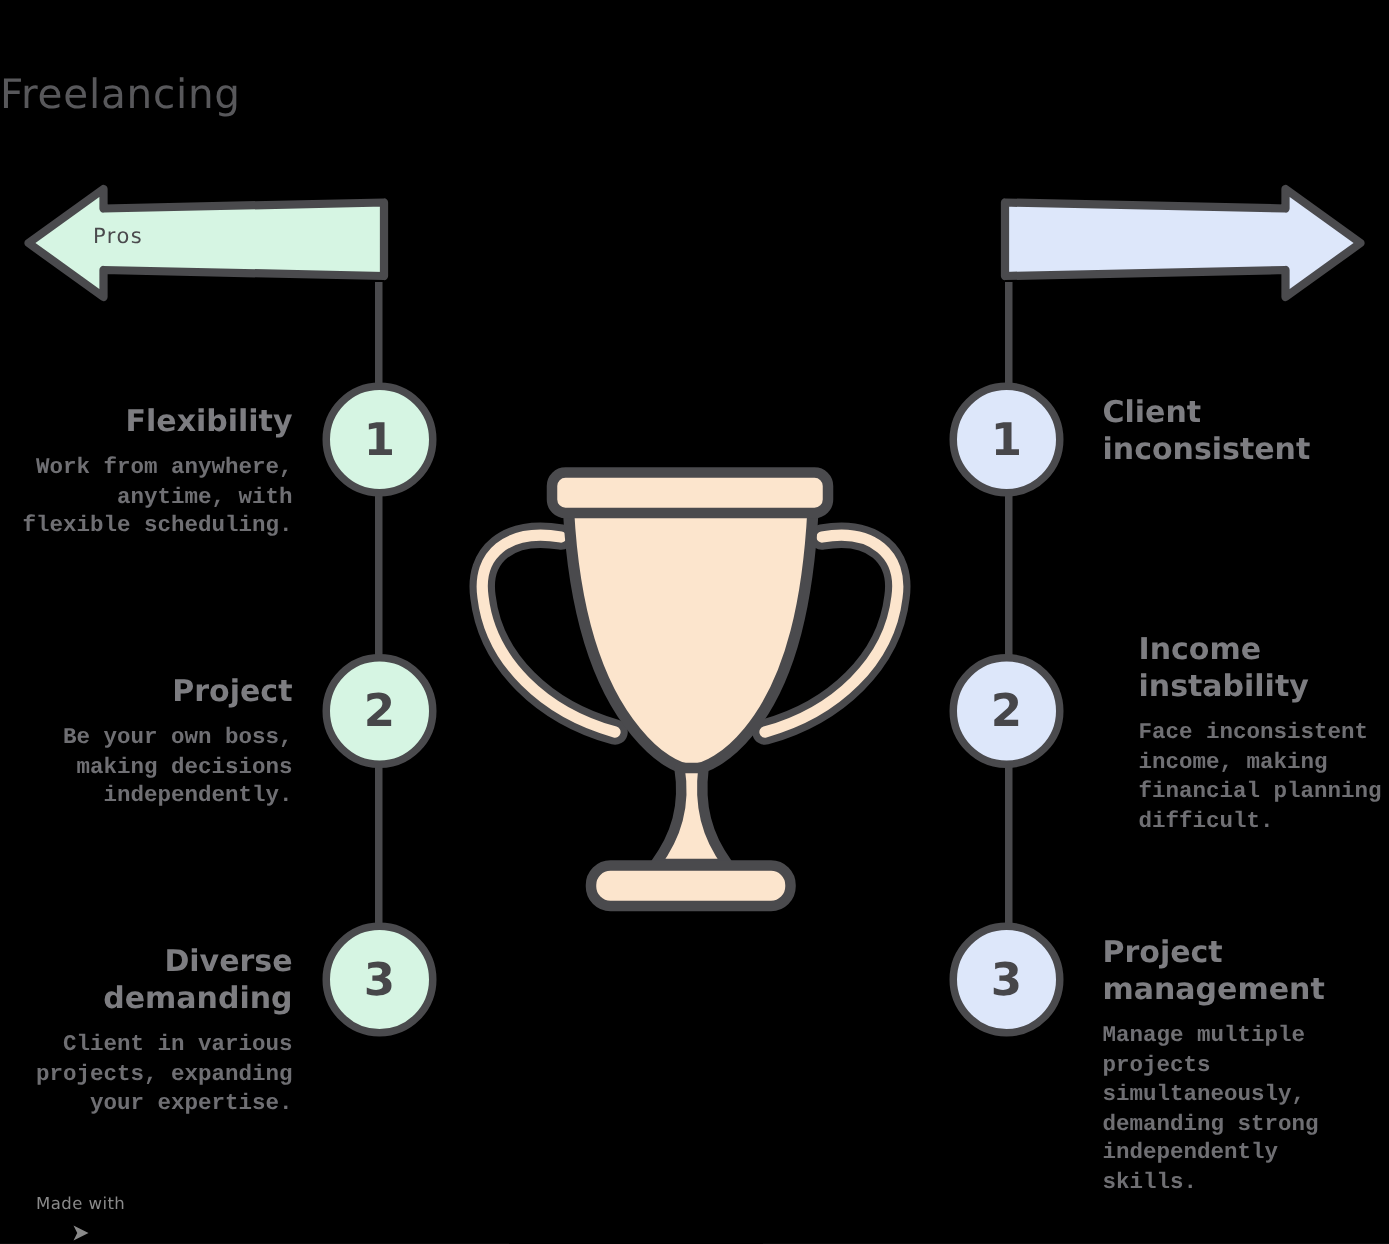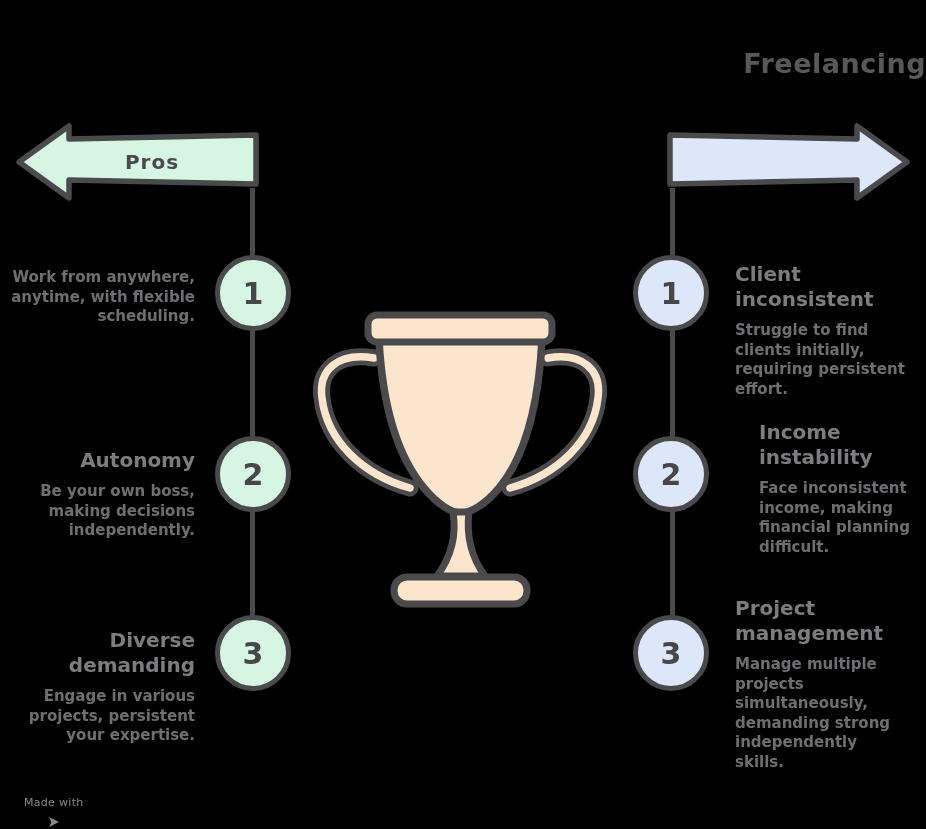--- a/index.html
+++ b/index.html
@@ -18,32 +18,32 @@
   html,body { background:#111; }
   body { display:flex; justify-content:center; }
   .canvas {
     position:relative; width:926px; height:829px;
     background:var(--background);
     font-family:"DejaVu Sans", "Liberation Sans", sans-serif;
     overflow:hidden;
   }
   .title {
     position:absolute; top:48px; left:0; width:100%;
-    text-align:right; font-size:27px; font-weight:bold;
+    text-align:left; font-size:27px; font-weight:normal;
     letter-spacing:0.5px; color:var(--title-text);
   }
   .arrow { position:absolute; width:250px; height:85px; }
   .arrow-left  { left:12px;  top:118px; }
   .arrow-right { left:664px; top:118px; }
   .arrow polygon { stroke:var(--stroke); stroke-width:5.5; stroke-linejoin:round; }
   .arrow-left polygon  { fill:var(--pros-fill); }
   .arrow-right polygon { fill:var(--cons-fill); }
   .arrow-label {
-    position:absolute; width:180px; text-align:center;
-    font-size:20px; font-weight:bold; color:var(--stroke);
+    position:absolute; width:180px; text-align:left;
+    font-size:14px; font-weight:normal; color:var(--stroke);
     top:150px; letter-spacing:1px;
   }
   .label-pros { left:62px; }
   .label-cons { left:672px; }
   .vline { position:absolute; width:5px; background:var(--stroke); z-index:1; }
   .vline-left  { left:250px; top:188px; height:467px; }
   .vline-right { left:670px; top:188px; height:465px; }
   .circle {
     position:absolute; width:76px; height:76px; border-radius:50%;
     border:5px solid var(--stroke); z-index:2;
@@ -55,28 +55,29 @@
   .c-l1 { left:215px; top:255px; }
   .c-l2 { left:215px; top:436px; }
   .c-l3 { left:215px; top:615px; }
   .c-r1 { left:633px; top:255px; }
   .c-r2 { left:633px; top:436px; }
   .c-r3 { left:633px; top:615px; }
   .tb { position:absolute; }
   .tb.left  { left:8px;   width:187px; text-align:right; }
   .tb.right { left:735px; width:176px; text-align:left; }
   .tb-l1 { top:268px; } .tb-l2 { top:448px; } .tb-l3 { top:628px; }
-  .tb-r1 { top:262px; } .tb-r2 { top:420px;margin-left:24px; } .tb-r3 { top:596px; }
+  .tb-r1 { top:262px; } .tb-r2 { top:420px;margin-left:24px; } .tb-r3 { top:622px; }
   .tb-title {
     font-size:20px; font-weight:bold; color:var(--item-title-text);
     line-height:1.25; margin-bottom:9px;
   }
   .tb-desc {
     font-size:15px; font-weight:bold; color:var(--description-text);
     line-height:1.3;
+    font-family:Liberation Mono, monospace;
   }
   .trophy { position:absolute; left:310px; top:294px; width:300px; height:320px; }
   .watermark {
     position:absolute; left:24px; top:796px;
     display:flex; align-items:center; gap:7px;
     font-size:11px; color:var(--watermark-text);flex-direction:column;
   }
   .watermark .made  { font-weight:normal; letter-spacing:0.3px; }
   .watermark .brand { font-weight:normal; font-size:12px; letter-spacing:0.3px; }
   .napkin-logo { display:inline-block; }
@@ -114,34 +115,34 @@
       <span>1</span>
     </div>
   <div class="circle blue c-r2">
       <span>2</span>
     </div>
   <div class="circle blue c-r3">
       <span>3</span>
     </div>
 
   <div class="tb left tb-l1">
+    <div class="tb-title">Flexibility</div>
     <div class="tb-desc">Work from anywhere, anytime, with flexible scheduling.</div>
   </div>
   <div class="tb left tb-l2">
-    <div class="tb-title">Autonomy</div>
+    <div class="tb-title">Project</div>
     <div class="tb-desc">Be your own boss, making decisions independently.</div>
   </div>
   <div class="tb left tb-l3">
     <div class="tb-title">Diverse demanding</div>
-    <div class="tb-desc">Engage in various projects, persistent your expertise.</div>
+    <div class="tb-desc">Client in various projects, expanding your expertise.</div>
   </div>
 
   <div class="tb right tb-r1">
     <div class="tb-title">Client inconsistent</div>
-    <div class="tb-desc">Struggle to find clients initially, requiring persistent effort.</div>
   </div>
   <div class="tb right tb-r2">
     <div class="tb-title">Income instability</div>
     <div class="tb-desc">Face inconsistent income, making financial planning difficult.</div>
   </div>
   <div class="tb right tb-r3">
     <div class="tb-title">Project management</div>
     <div class="tb-desc">Manage multiple projects simultaneously, demanding strong independently skills.</div>
   </div>
 

